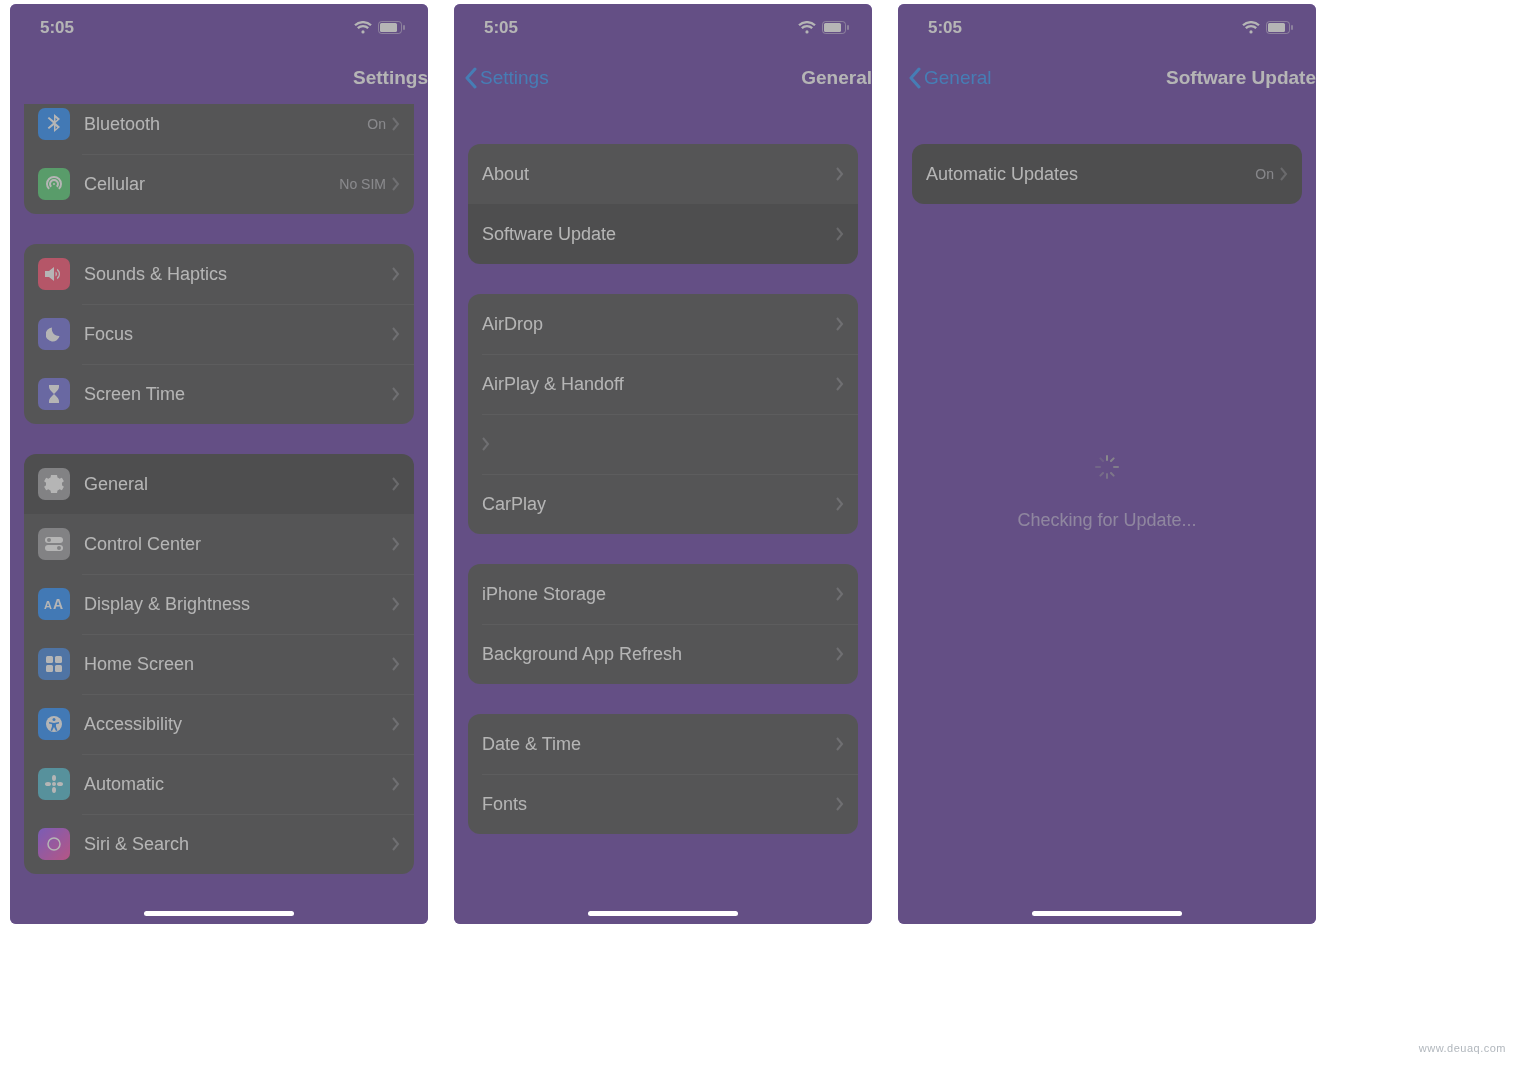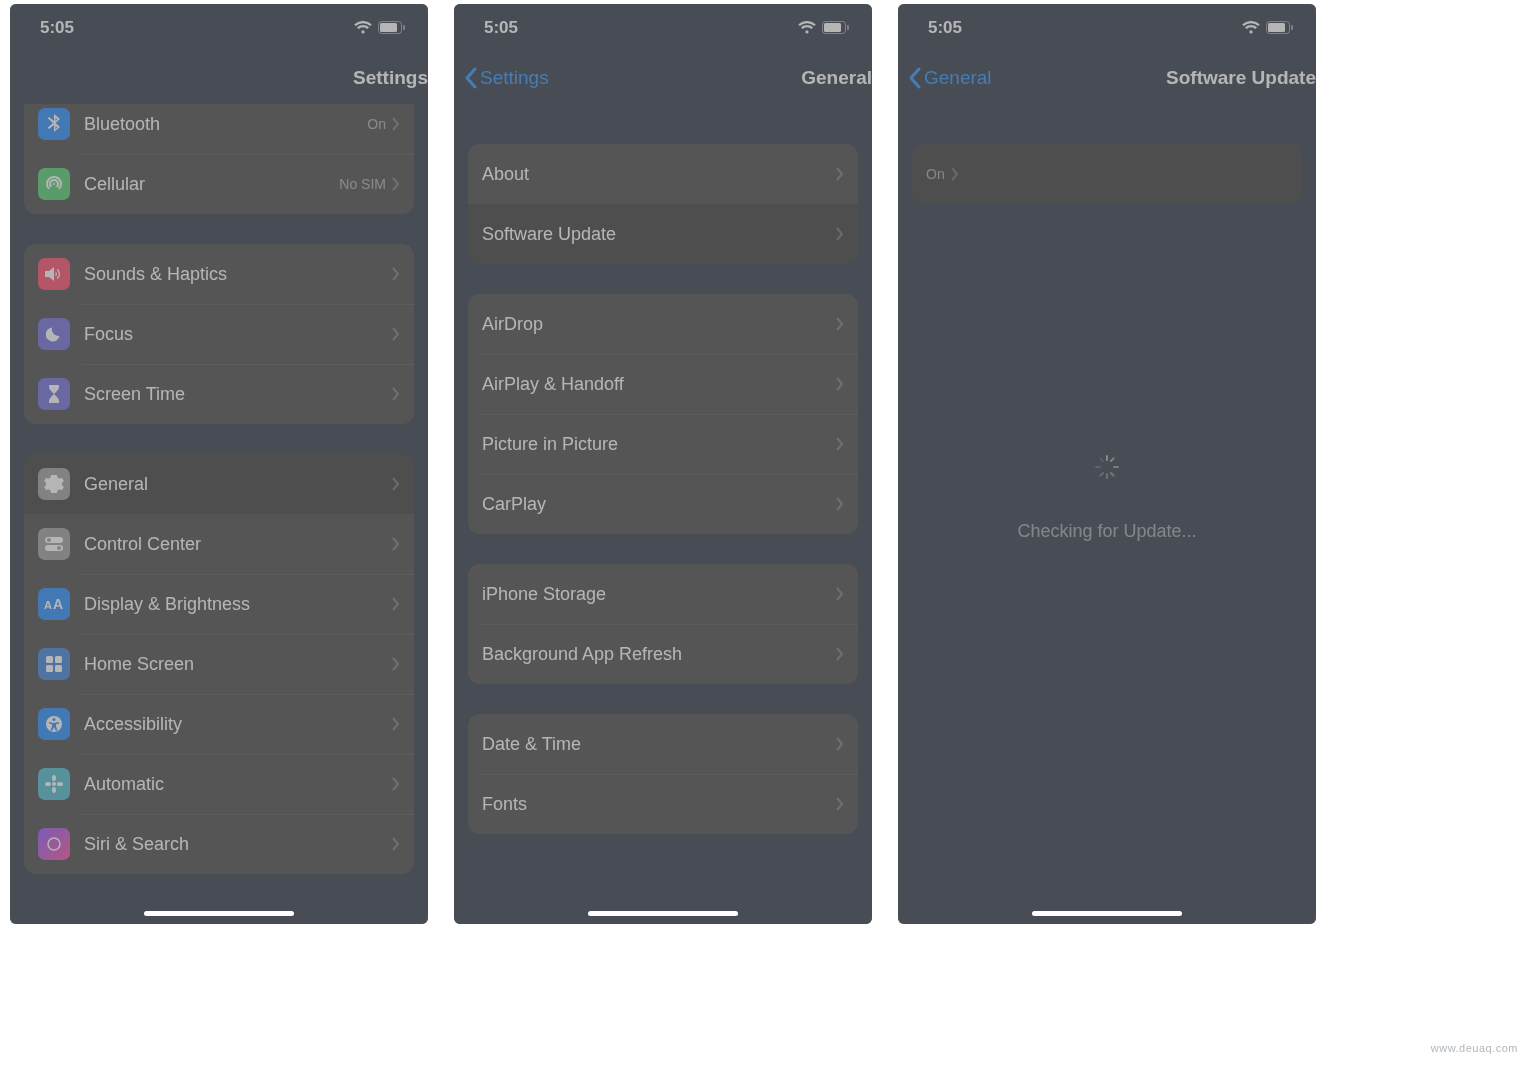--- a/index.html
+++ b/index.html
@@ -11,21 +11,21 @@
     overflow: hidden;
   }
   .canvas {
     display: flex;
     gap: 26px;
     padding: 4px 10px;
   }
   .phone {
     width: 418px;
     height: 920px;
-    background: #0f172a;
+    background: #4c1d95;
     border-radius: 6px;
     position: relative;
     overflow: hidden;
     display: flex;
     flex-direction: column;
   }
   .dim-overlay {
     position: absolute;
     inset: 0;
     background: rgba(120,120,120,0.55);
@@ -143,32 +143,32 @@
     height: 5px;
     border-radius: 3px;
     background: #fff;
     z-index: 20;
   }
   .spinner-area {
     display: flex;
     flex-direction: column;
     align-items: center;
     margin-top: 250px;
-    gap: 41px;
+    gap: 30px;
     z-index: 2;
     position: relative;
   }
   .loading-text {
     color: rgba(235,235,245,0.6);
     font-size: 18px;
   }
   .watermark {
     position: absolute;
     bottom: 24px;
-    right: 6px;
+    right: 18px;
     font-size: 11px;
     color: #b1b7bd;
     letter-spacing: 0.5px;
     z-index: 40;
   }
   
   .bg-blue { background:#007aff; }
   .bg-green { background:#34c759; }
   .bg-red { background:#ff3b30; }
   .bg-pink { background:#ff2d55; }
@@ -457,21 +457,20 @@
       </div>
       <div class="row no-icon">
         <span class="row-label">AirPlay &amp; Handoff</span>
         <span class="chevron">
               <svg width="8" height="14" viewBox="0 0 8 14">
                 <path fill="none" stroke="currentColor" stroke-width="2" d="M1 1l5 6-5 6"></path>
               </svg>
             </span>
       </div>
       <div class="row no-icon">
-        <span class="row-label">Picture in Picture</span>
         <span class="chevron">
               <svg width="8" height="14" viewBox="0 0 8 14">
                 <path fill="none" stroke="currentColor" stroke-width="2" d="M1 1l5 6-5 6"></path>
               </svg>
             </span>
       </div>
       <div class="row no-icon">
         <span class="row-label">CarPlay</span>
         <span class="chevron">
               <svg width="8" height="14" viewBox="0 0 8 14">
@@ -548,20 +547,21 @@
             <path fill="none" stroke="#0a84ff" stroke-width="3" stroke-linecap="round" stroke-linejoin="round" d="M11 2L3 11l8 9"></path>
           </svg>
       <span>General</span>
     </span>
     <span class="nav-title">Software Update</span>
   </div>
   <div class="content">
 
     <div class="group highlight" style="margin-top:40px;">
       <div class="row no-icon">
+        <span class="row-label">Automatic Updates</span>
         <span class="row-value" style="color:rgba(235,235,245,0.6);">On</span>
         <span class="chevron">
               <svg width="8" height="14" viewBox="0 0 8 14">
                 <path fill="none" stroke="currentColor" stroke-width="2" d="M1 1l5 6-5 6"></path>
               </svg>
             </span>
       </div>
     </div>
 
     <div class="spinner-area">

